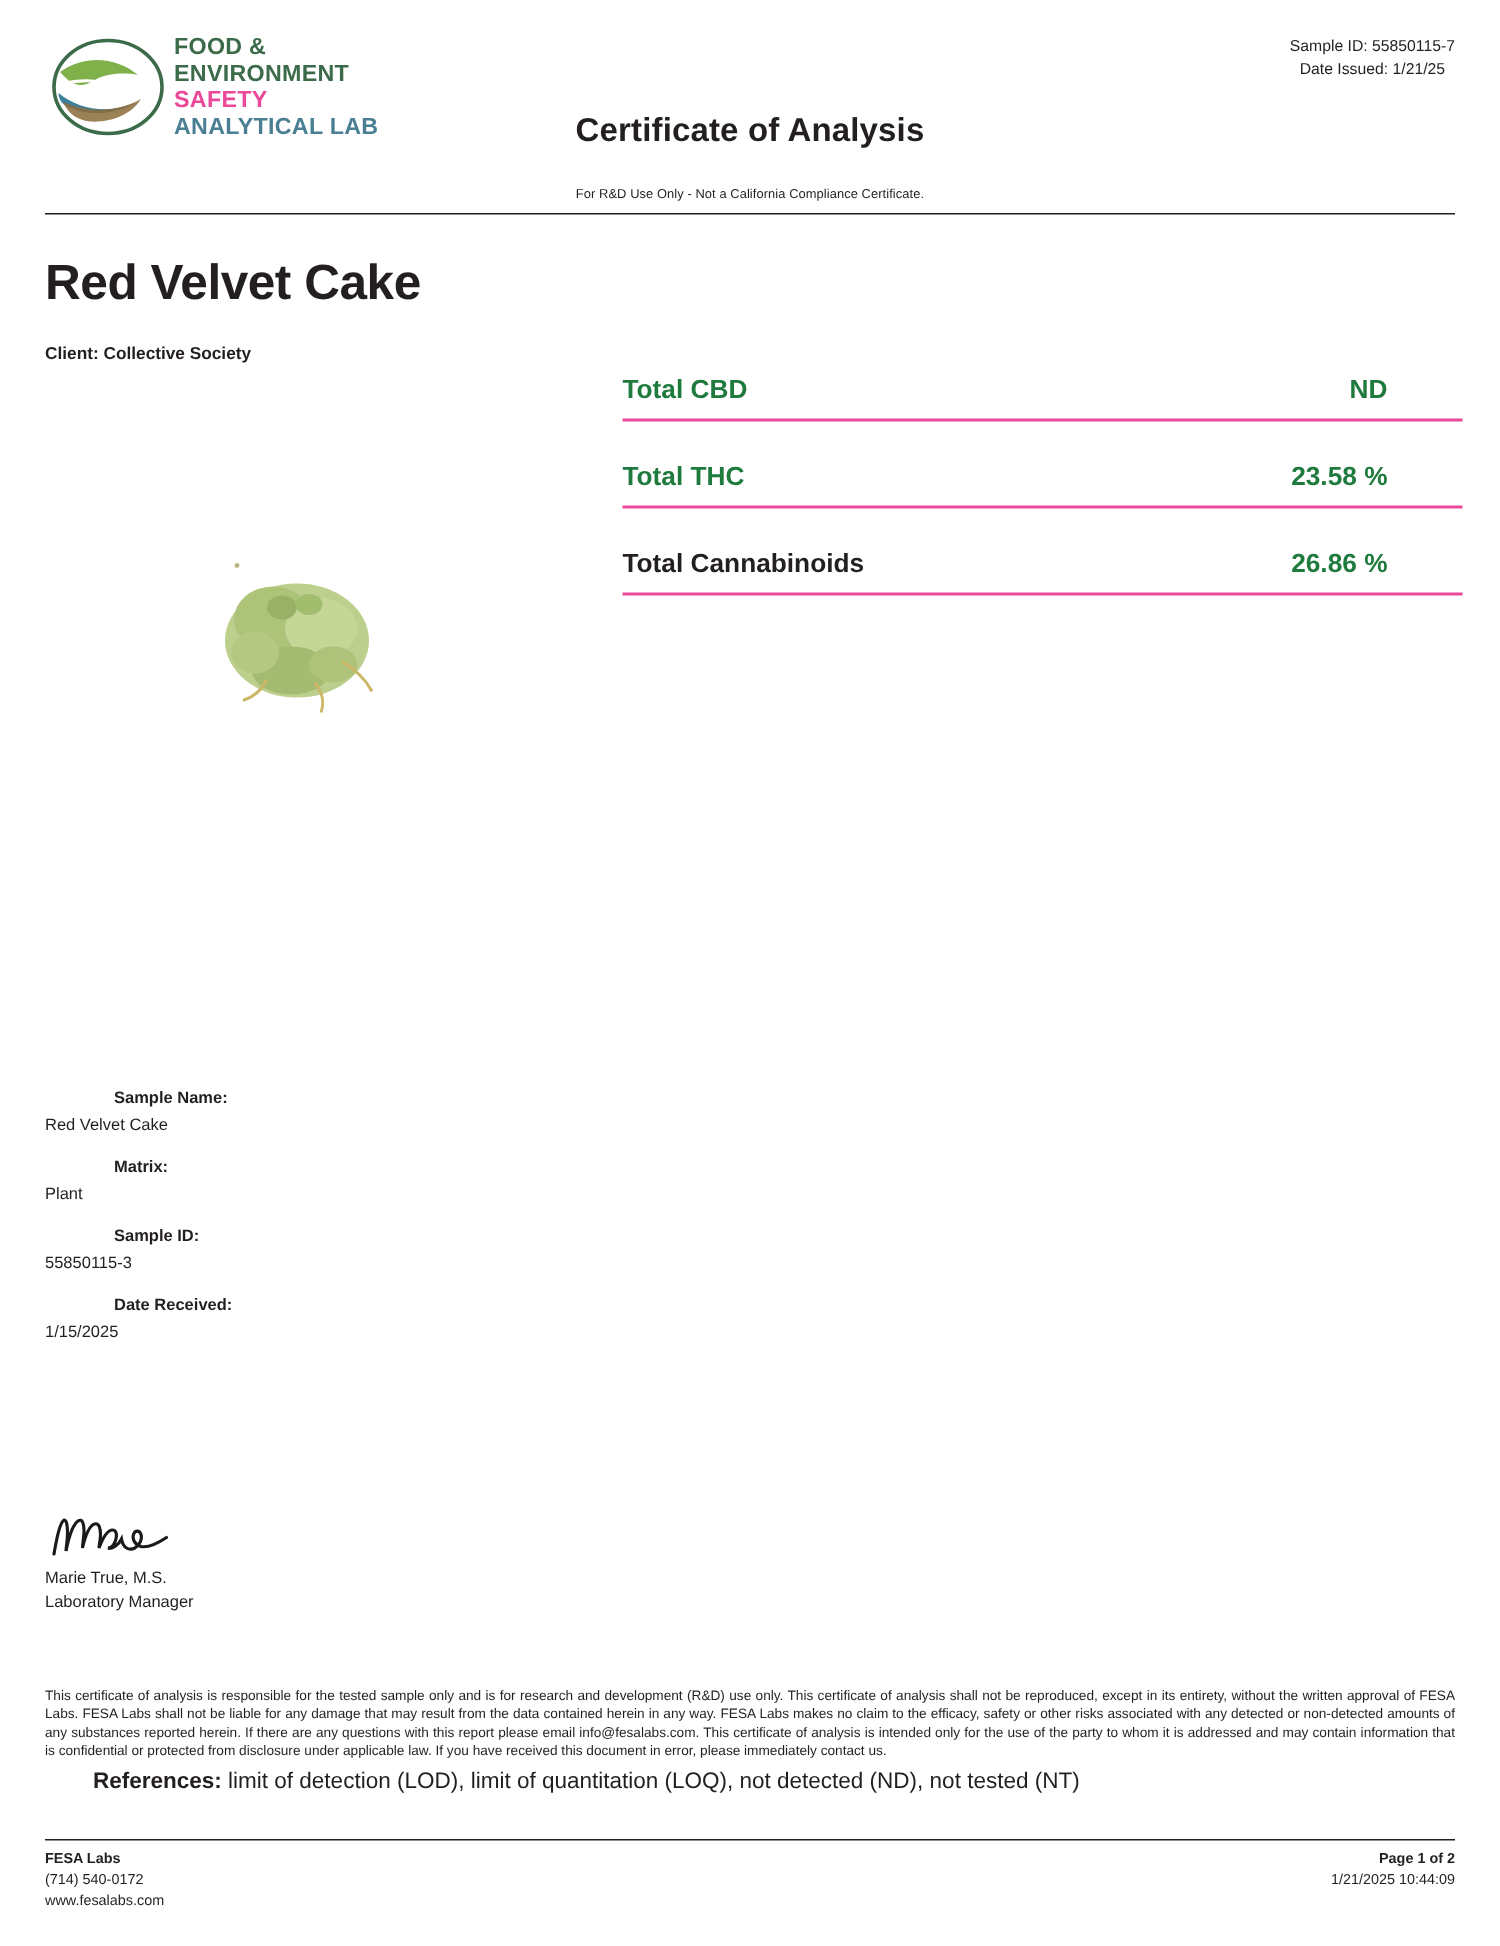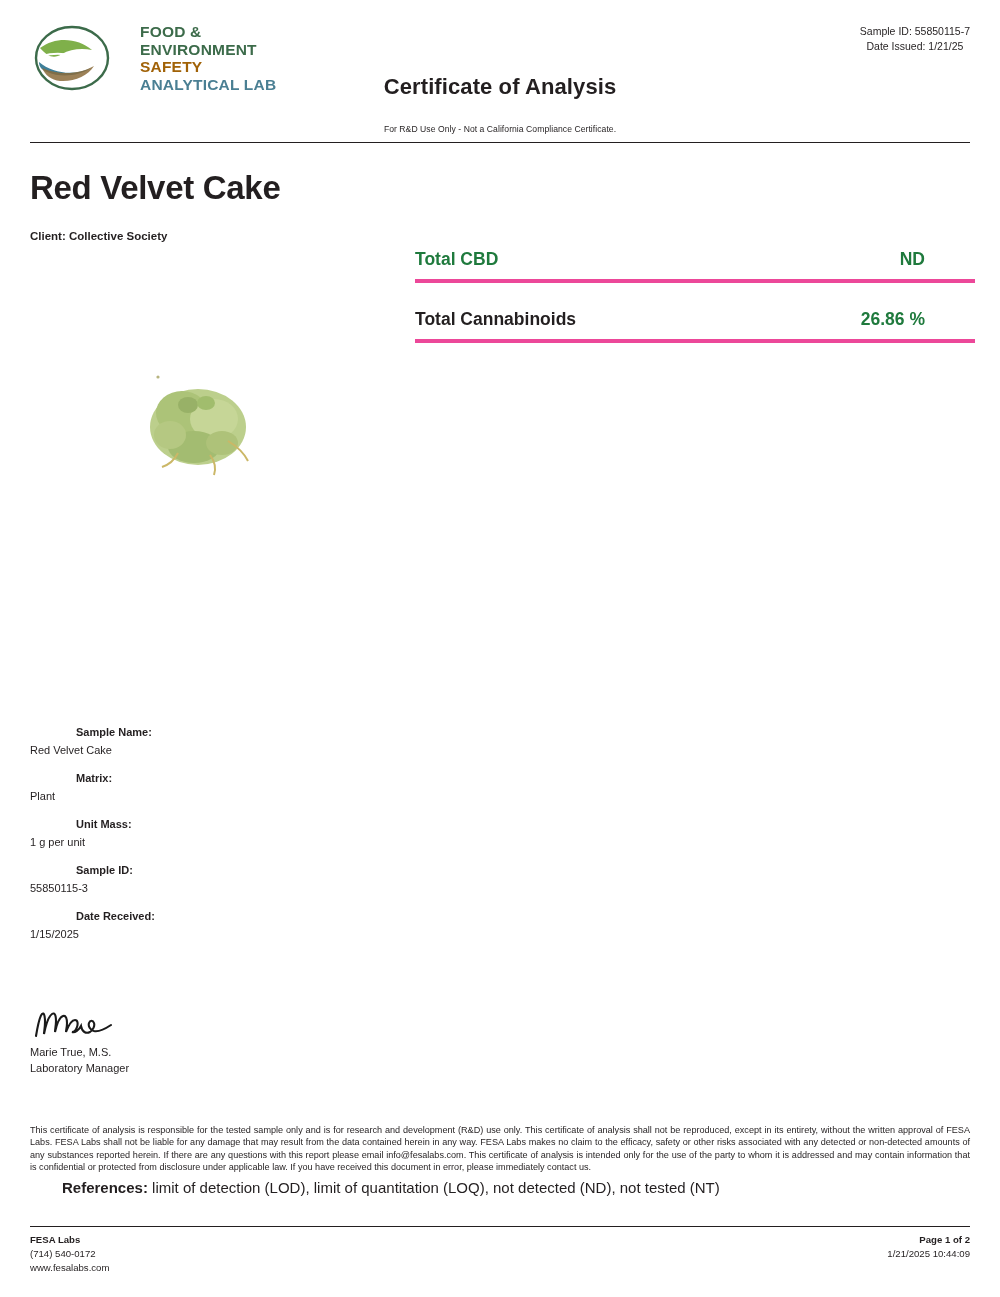--- a/index.html
+++ b/index.html
@@ -28,40 +28,40 @@
     display: flex;
     align-items: flex-start;
     justify-content: space-between;
     padding-top: 22px;
     height: 98px;
     position: relative;
   }
   .logo-block {
     display: flex;
     align-items: center;
-    gap: 26px;
+    gap: 2px;
     width: 330px;
   }
   .logo-mark {
     width: 84px;
     height: 72px;
     flex: 0 0 84px;
   }
   .logo-text {
     font-family: "Liberation Sans", sans-serif;
     font-size: 15.5px;
     line-height: 17.5px;
     letter-spacing: 0.2px;
     font-weight: 700;
     color: #3f6d4e;
     text-transform: uppercase;
   }
   .logo-text .l1 { color: #3c6b4a; }
   .logo-text .l2 { color: #3c6b4a; }
-  .logo-text .l3 { color: #a16207; }
+  .logo-text .l3 { color: #ec4899; }
   .logo-text .l4 { color: #4a7f93; }
 
   .coa-title {
     position: absolute;
     left: 0;
     right: 0;
     top: 74px;
     text-align: center;
     font-size: 22px;
     font-weight: 700;
@@ -105,21 +105,21 @@
   .summary {
     position: absolute;
     left: 415px;
     top: 232px;
     width: 560px;
   }
   .summary-row {
     display: flex;
     align-items: flex-end;
     justify-content: space-between;
-    border-bottom: 4px solid #ec4899;
+    border-bottom: 2px solid #ec4899;
     padding-bottom: 9px;
     margin-bottom: 0;
     height: 38px;
   }
   .summary-row + .summary-row { margin-top: 9px; }
   .summary-label {
     font-size: 17.5px;
     font-weight: 700;
     color: #1f7a3d;
   }
@@ -238,20 +238,24 @@
   <div class="rd-note">For R&amp;D Use Only - Not a California Compliance Certificate.</div>
   <hr class="hr-top">
 
   <div class="sample-title">Red Velvet Cake</div>
   <div class="client-line">Client: Collective Society</div>
 
   <div class="summary">
     <div class="summary-row">
       <div class="summary-label">Total CBD</div>
       <div class="summary-value">ND</div>
+    </div>
+    <div class="summary-row">
+      <div class="summary-label">Total THC</div>
+      <div class="summary-value">23.58 %</div>
     </div>
     <div class="summary-row">
       <div class="summary-label dark">Total Cannabinoids</div>
       <div class="summary-value">26.86 %</div>
     </div>
   </div>
 
   <div class="sample-image">
     <svg viewBox="0 0 180 130" width="180" height="130" xmlns="http://www.w3.org/2000/svg">
       <g opacity="0.95">
@@ -274,24 +278,20 @@
   <div class="details">
     <div class="detail-group">
       <div class="detail-label">Sample Name:</div>
       <div class="detail-value">Red Velvet Cake</div>
     </div>
     <div class="detail-group">
       <div class="detail-label">Matrix:</div>
       <div class="detail-value">Plant</div>
     </div>
     <div class="detail-group">
-      <div class="detail-label">Unit Mass:</div>
-      <div class="detail-value">1 g per unit</div>
-    </div>
-    <div class="detail-group">
       <div class="detail-label">Sample ID:</div>
       <div class="detail-value">55850115-3</div>
     </div>
     <div class="detail-group">
       <div class="detail-label">Date Received:</div>
       <div class="detail-value">1/15/2025</div>
     </div>
   </div>
 
   <div class="signature-block">

